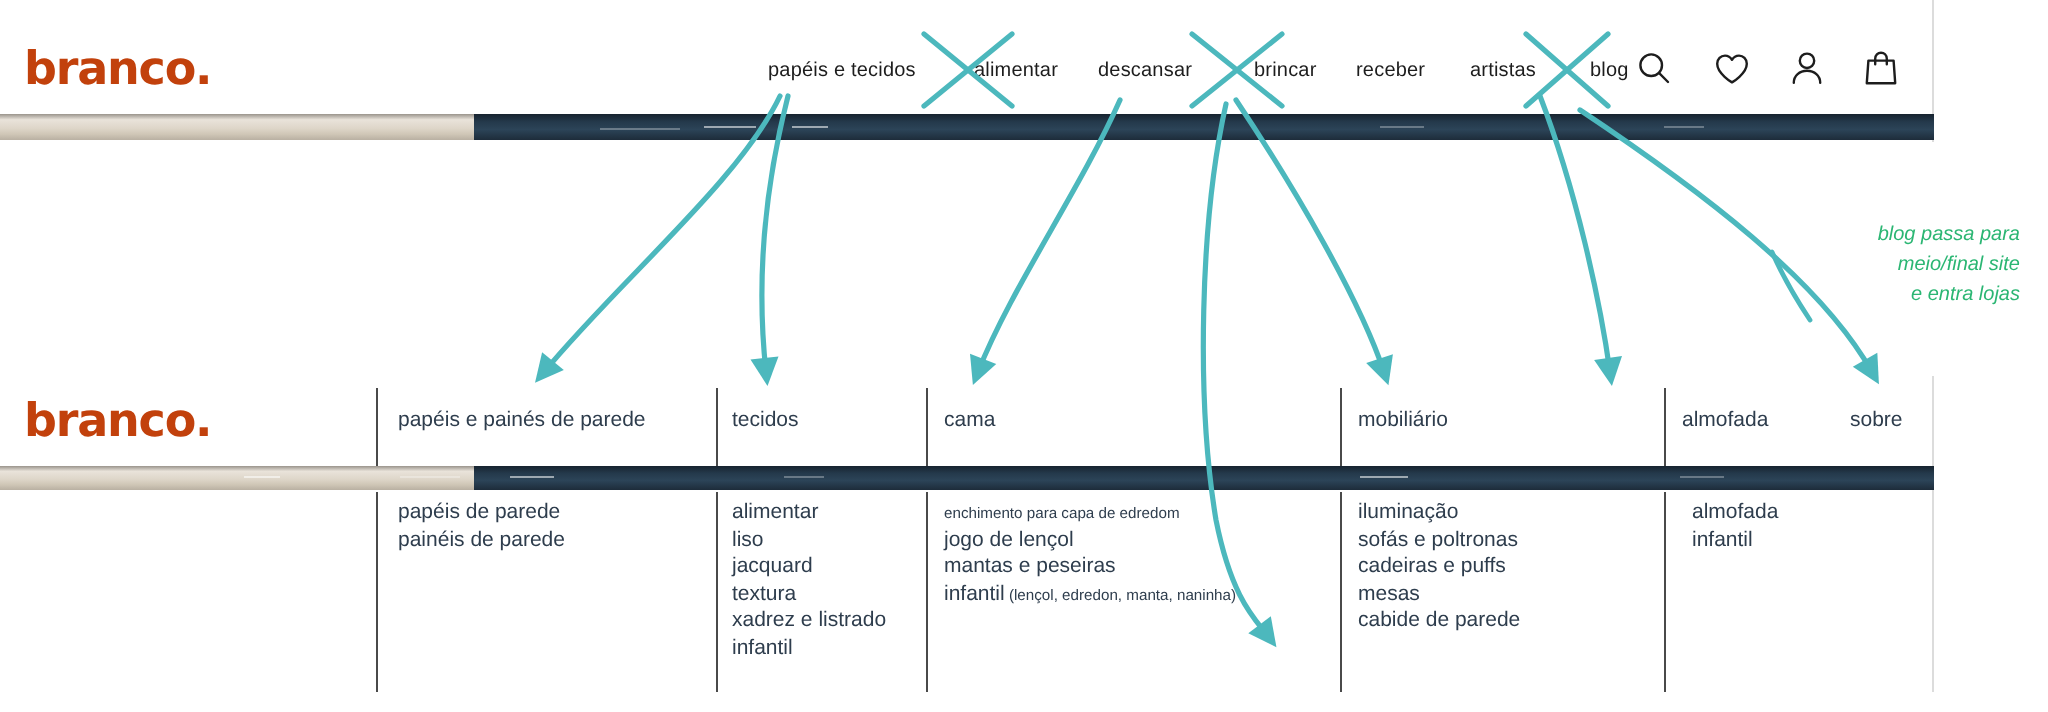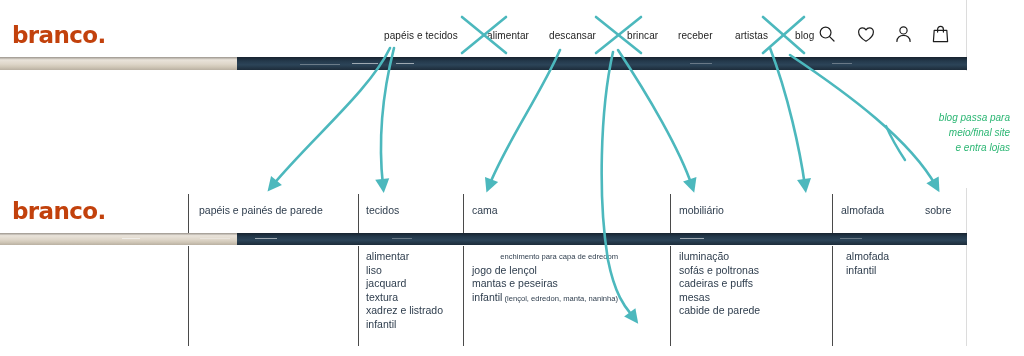--- a/index.html
+++ b/index.html
@@ -50,21 +50,21 @@
   .strip .specd{position:absolute;background:rgba(255,255,255,.30);height:1px;}
   .col-rule{position:absolute;width:1px;background:#4a4a4a;}
   .col-title{
     position:absolute;font-size:10.5px;color:#2e3d4d;white-space:nowrap;
   }
   .col-list{position:absolute;}
   .col-list li{
     list-style:none;margin:0;padding:0;
     font-size:10.5px;line-height:13.6px;color:#2e3d4d;white-space:nowrap;
   }
-  .col-list li.small{font-size:7.6px;line-height:13.6px;text-align:right;}
+  .col-list li.small{font-size:7.6px;line-height:13.6px;}
   .col-list li .paren{font-size:7.6px;}
   ul{margin:0;padding:0;}
 
   
   .anno-layer{position:absolute;inset:0;pointer-events:none;}
   .note{
     position:absolute;
     font-style:italic;font-size:10px;line-height:15px;
     color:#2bb673;text-align:right;white-space:pre-line;
   }
@@ -151,20 +151,24 @@
     <div class="beige" style="width:237px;"></div>
     <div class="navy" style="left:237px;"></div>
     <div class="spec" style="left:122px;top:5px;width:18px;"></div>
     <div class="specd" style="left:200px;top:5px;width:30px;"></div>
     <div class="spec" style="left:255px;top:5px;width:22px;"></div>
     <div class="specd" style="left:392px;top:5px;width:20px;"></div>
     <div class="spec" style="left:680px;top:5px;width:24px;"></div>
     <div class="specd" style="left:840px;top:5px;width:22px;"></div>
   </div>
 
+  <ul class="col-list" style="left:199px;top:250px;">
+    <li>papéis de parede</li>
+    <li>painéis de parede</li>
+  </ul>
 
   <ul class="col-list" style="left:366px;top:250px;">
     <li>alimentar</li>
     <li>liso</li>
     <li>jacquard</li>
     <li>textura</li>
     <li>xadrez e listrado</li>
     <li>infantil</li>
   </ul>
 

